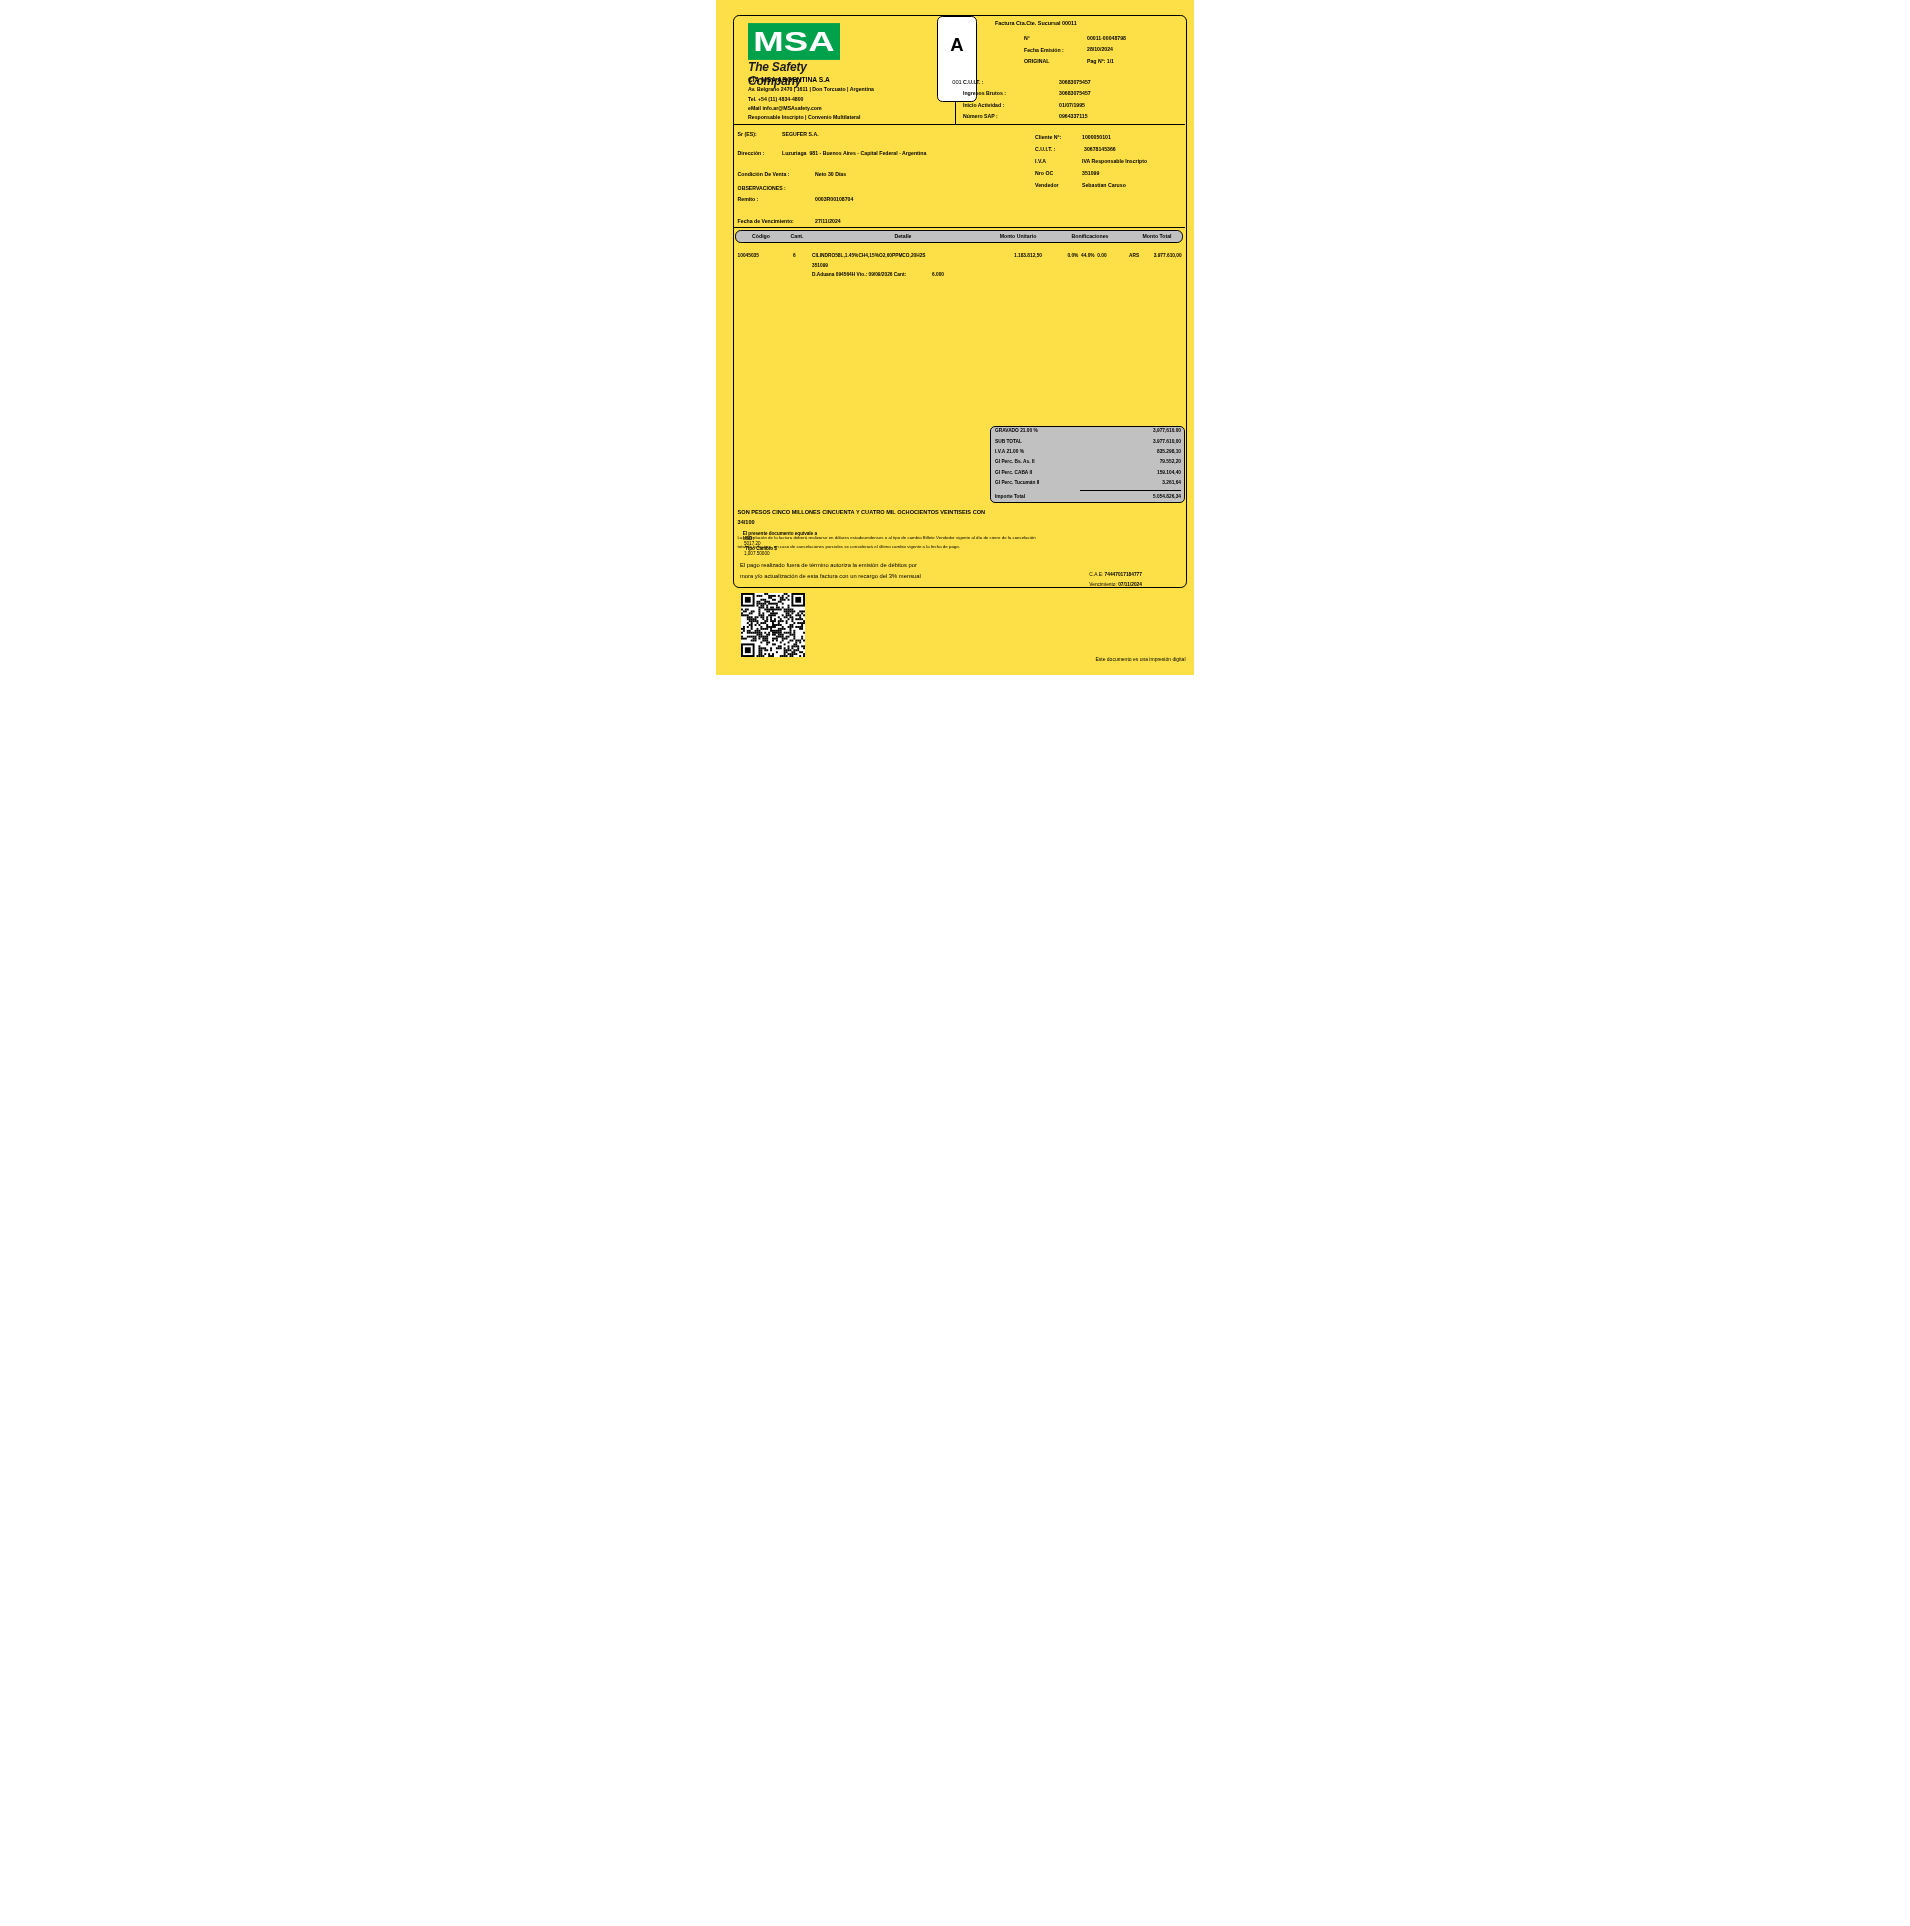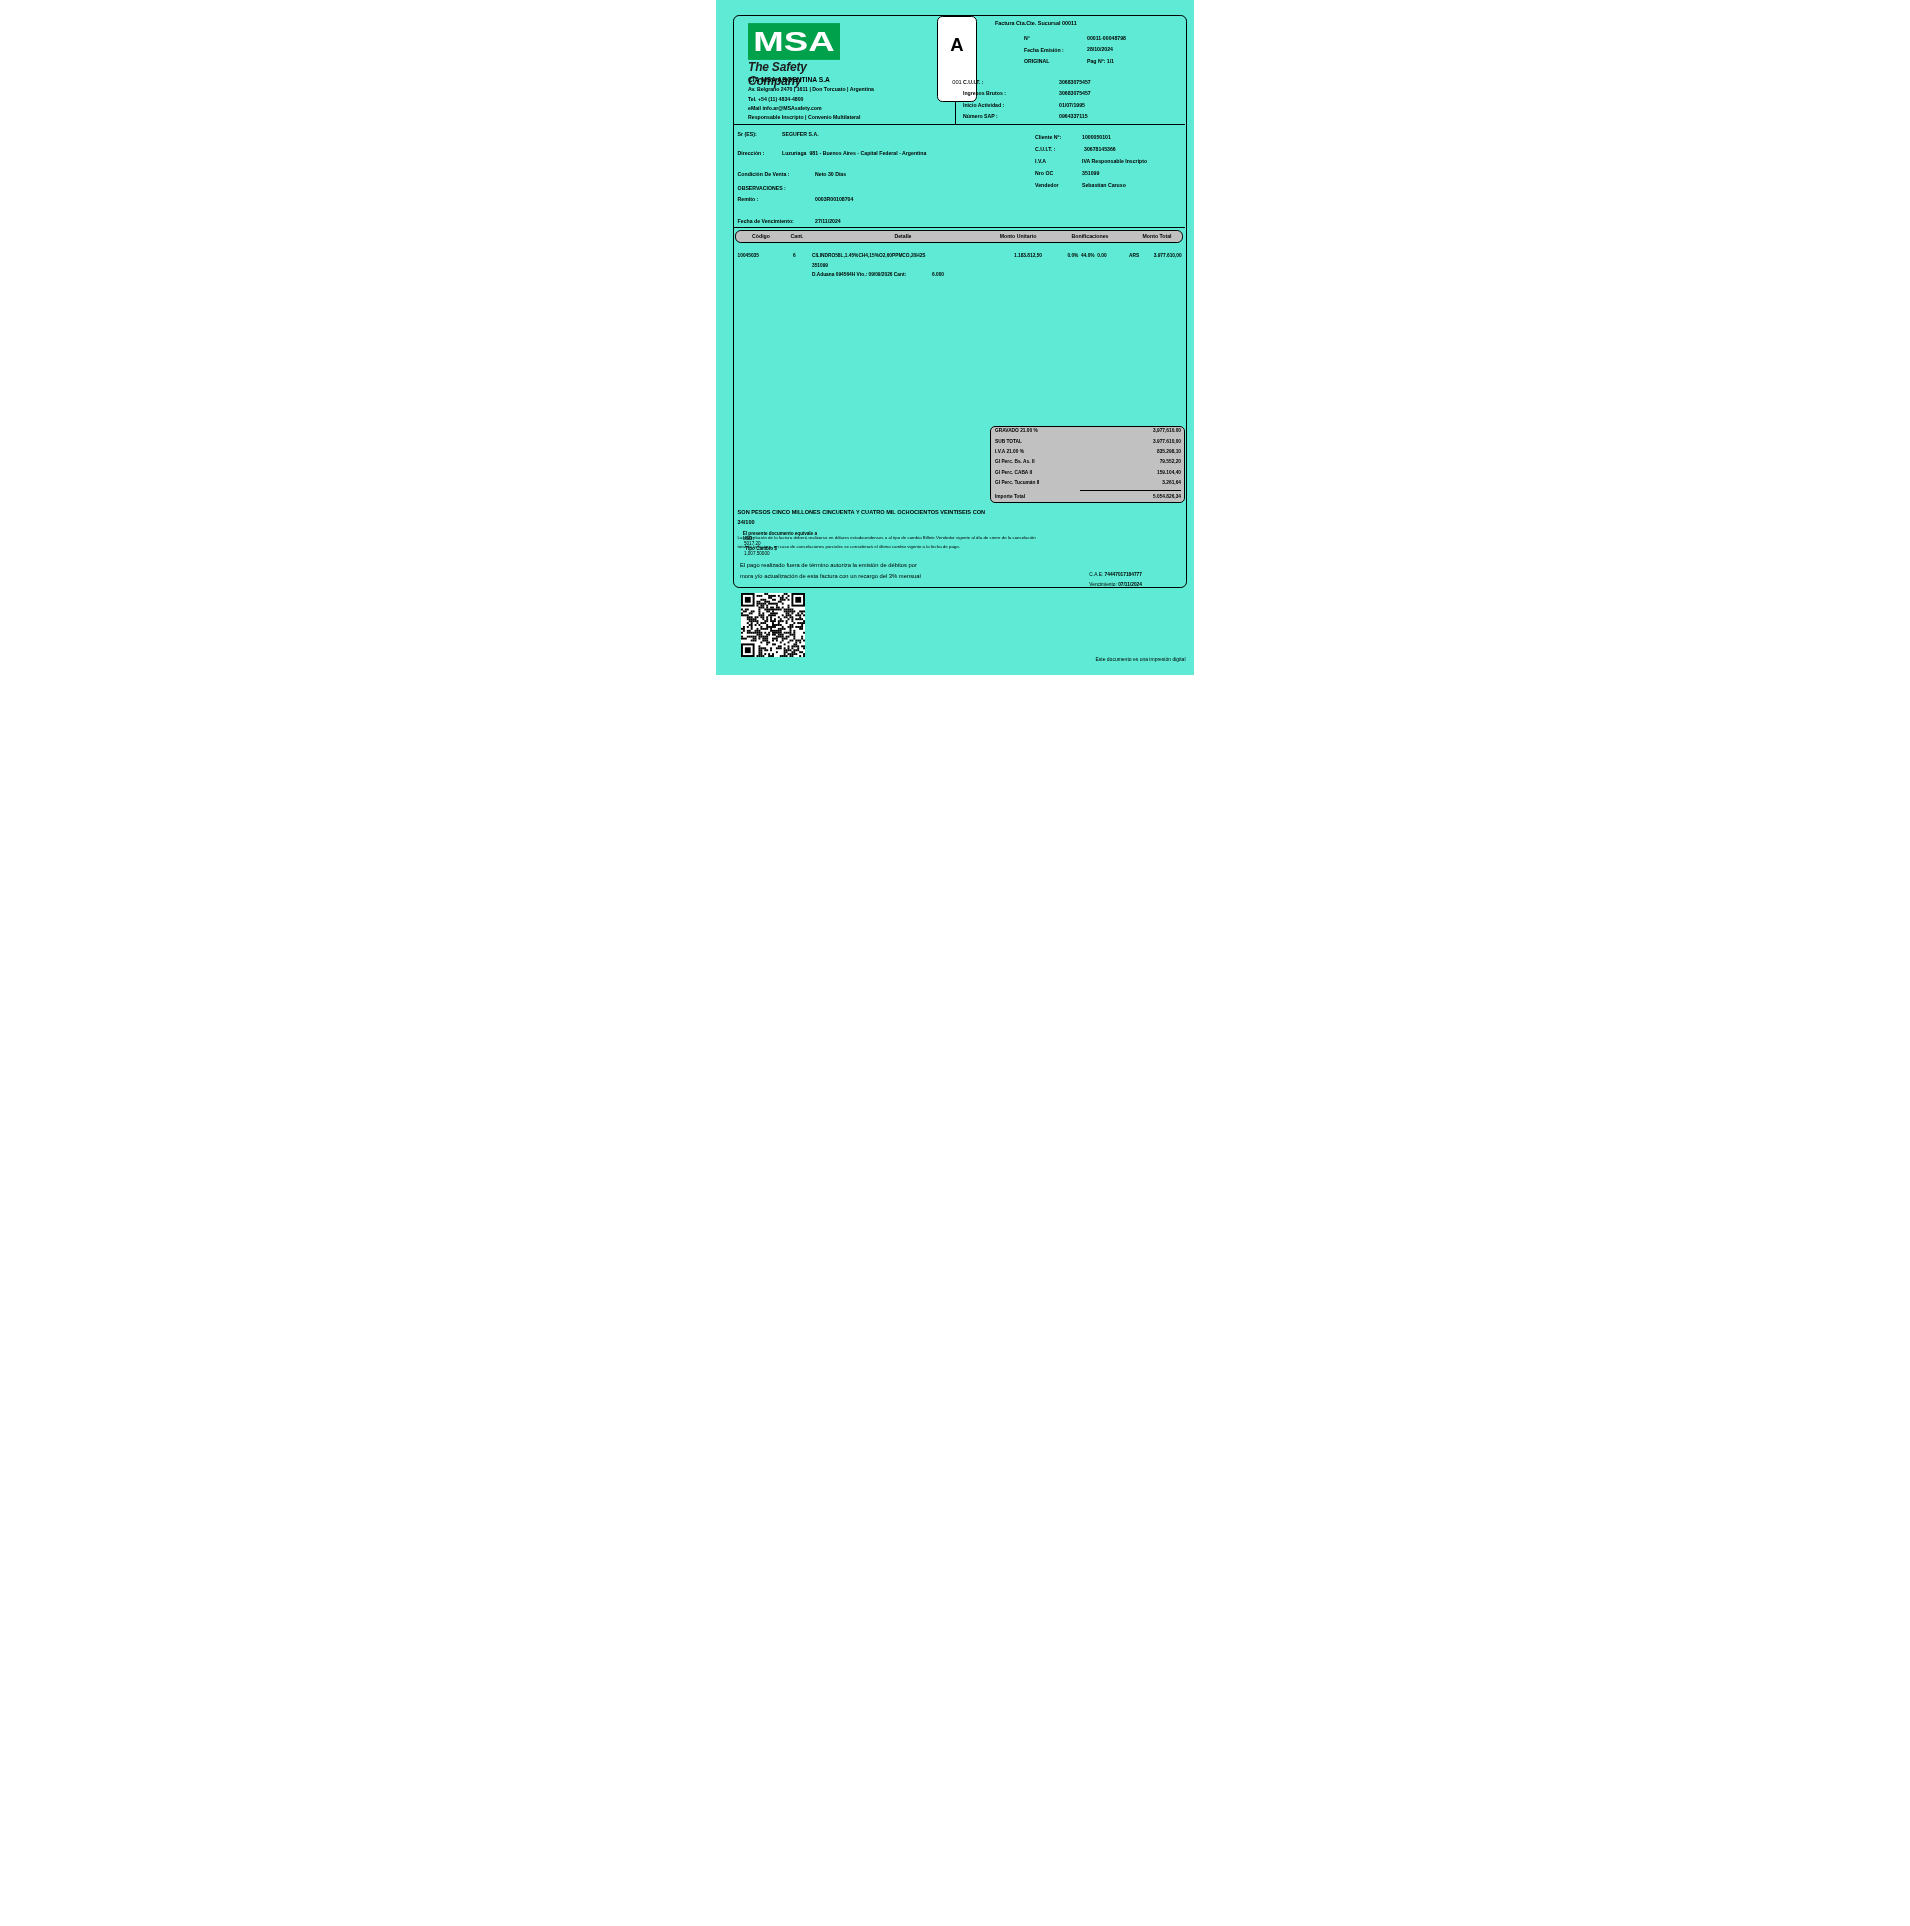--- a/index.html
+++ b/index.html
@@ -1,20 +1,20 @@
 <!DOCTYPE html>
 <html style="font-size:6.2px"><head>
 <meta charset="utf-8">
 <style>
   html,body{margin:0;padding:0;background:#ffffff;}
   .page{
     position:relative;
     width:478px;height:675px;
     margin:0 auto;
-    background:#5eead4;
+    background:#fde047;
     font-family:"Liberation Sans","DejaVu Sans",sans-serif;
     color:#000;
     overflow:hidden;
   }
   .abs{position:absolute;white-space:pre;}
   .b{font-weight:bold;}
   .frame{
     position:absolute;left:16.6px;top:15.4px;width:454px;height:573px;
     border:1.5px solid #000;border-radius:6.2px;box-sizing:border-box;
   }

